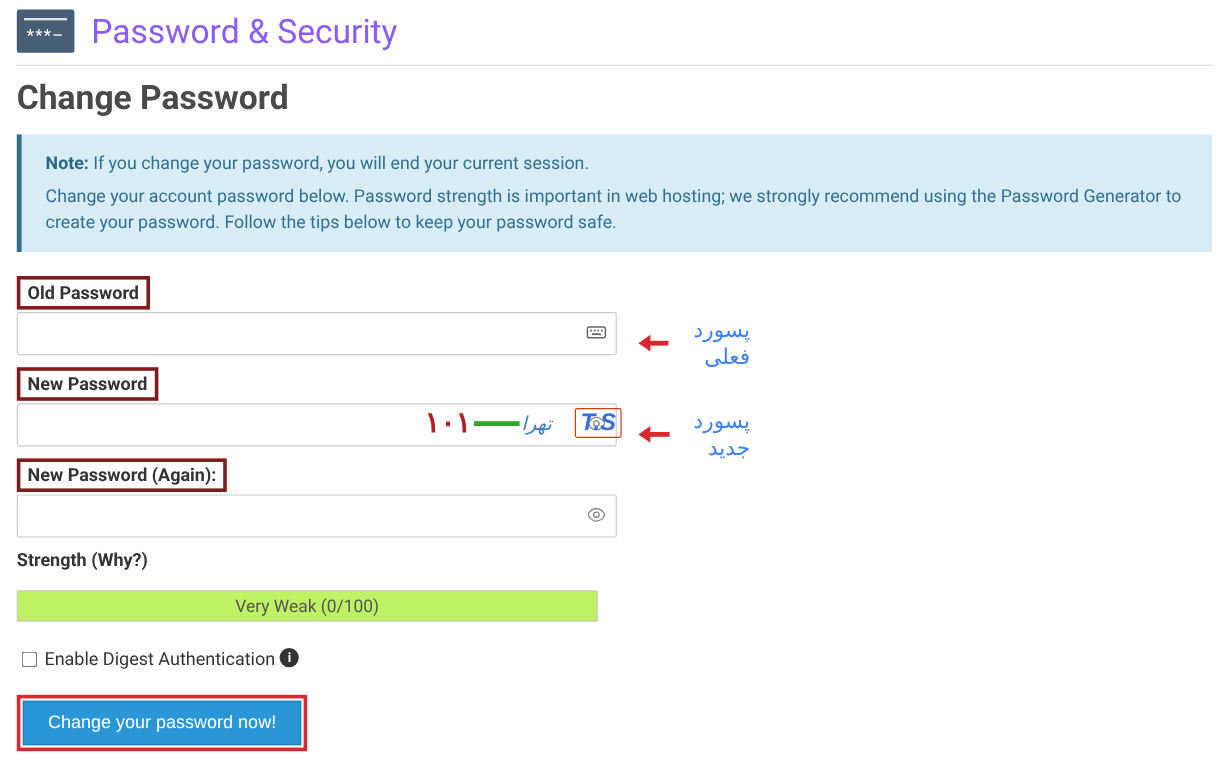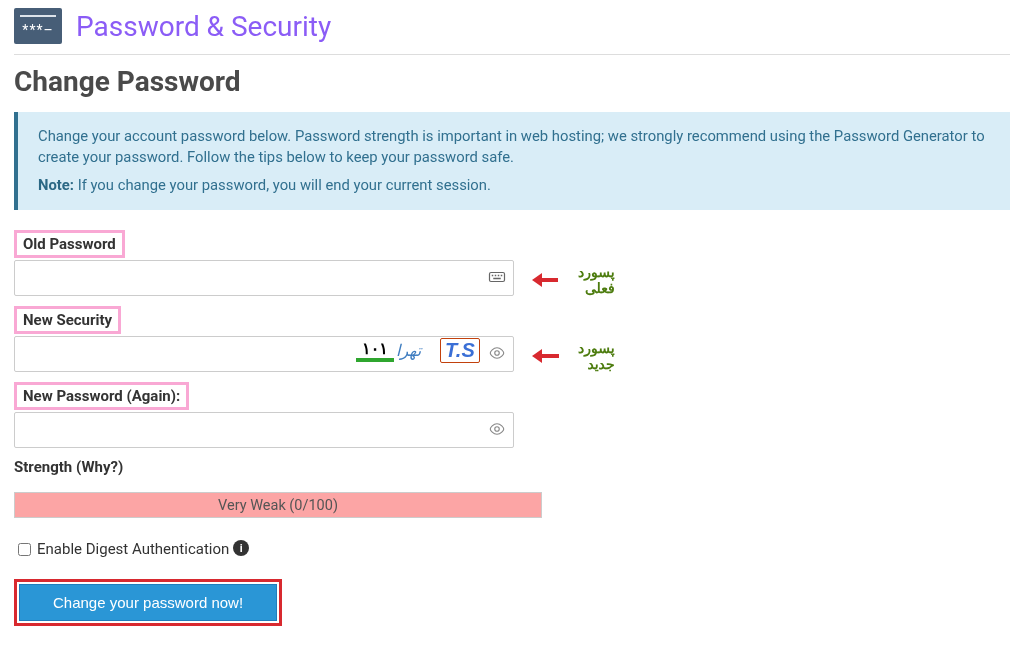--- a/index.html
+++ b/index.html
@@ -62,21 +62,21 @@
 
   .form-area { width: 100%; }
   .field-label {
     display: inline-block;
     font-size: 15px;
     font-weight: 700;
     color: #333;
     padding: 3px 5px;
     margin-bottom: 2px;
   }
-  .hl-red { border: 3px solid #f9a8d4; padding: 2px 6px; }
+  .hl-red { border: 3px solid #7f1d1d; padding: 2px 6px; }
   .input-wrap {
     position: relative;
     width: 500px;
     margin-bottom: 10px;
   }
   .text-input {
     width: 100%;
     height: 36px;
     border: 1px solid #ccc;
     border-radius: 2px;
@@ -101,63 +101,62 @@
     position: absolute; top: 5px; left: 8px; right: 0; height: 4px; background: #d8292f;
   }
   .arrow .head {
     position: absolute; left: 0; top: 0;
     width: 0; height: 0;
     border-top: 7px solid transparent;
     border-bottom: 7px solid transparent;
     border-right: 10px solid #d8292f;
   }
   .annotation-text {
-    font-size: 14px;
-    color: #4d7c0f;
+    font-size: 18px;
+    color: #3b82f6;
     font-family: Tahoma, Arial, sans-serif;
     direction: rtl;
-    font-weight: bold;
   }
 
   .watermark {
     position: absolute;
     left: 340px;
     top: 2px;
     display: flex;
     align-items: center;
     font-family: Tahoma, Arial, sans-serif;
     pointer-events: none;
   }
   .watermark .ts {
     color: #3a6fd6; font-style: italic; font-weight: bold; font-size: 20px; border: 1px solid #c2410c; border-radius: 2px; padding: 0 4px; margin-left: 3px;
   }
   .watermark .txt {
     color: #3f7dc0; font-size: 16px; font-style: italic; margin-right: 16px;
   }
   .watermark .green {
-    color: #000000; font-weight: bold; font-size: 16px; letter-spacing: -1px;
-    display: inline-flex; align-items: center; flex-direction: column;
+    color: #b91c1c; font-weight: bold; font-size: 24px; letter-spacing: -1px;
+    display: inline-flex; align-items: center;
   }
   .watermark .greenbar {
     display: inline-block; width: 38px; height: 4px; background: #2fa62f; vertical-align: middle; margin: 0 2px;
   }
 
   .strength-label {
     font-size: 15px;
     font-weight: 700;
     color: #333;
     margin-top: 6px;
     margin-bottom: 16px;
   }
   .strength-row { display: flex; align-items: flex-start; position: relative; }
   .strength-meter {
-    width: 528px;
+    width: 484px;
     height: 26px;
     border: 1px solid #ccc;
-    background: #fca5a5;
+    background: #bef264;
     display: flex;
     align-items: center;
     justify-content: center;
     font-size: 14.5px;
     color: #555;
   }
   .gen-btn-wrap {
     margin-left: 24px;
     border: 3px solid #d8292f;
     padding: 2px;
@@ -200,45 +199,45 @@
     margin-top: 20px;
     border: 3px solid #d8292f;
     display: inline-block;
     padding: 2px;
   }
   .submit-btn {
     background: #2a96d6;
     border: 1px solid #217dbb;
     color: #fff;
     font-size: 15px;
-    padding: 9px 33px;
+    padding: 9px 20px;
     cursor: pointer;
   }
 </style>
 </head>
 <body>
 
 <div class="page-header">
   <div class="header-icon">
     <span class="bar"></span>
     <span class="stars">***–</span>
   </div>
   <h1 class="page-title">Password &amp; Security</h1>
 </div>
 
 <hr class="sep">
 
 <h2 class="section-title">Change Password</h2>
 
 <div class="info-box">
-  <p>Change your account password below. Password strength is important in web hosting; we strongly recommend using the Password Generator to create your password. Follow the tips below to keep your password safe.</p>
   <p>
     <strong>Note:</strong>
     <span>If you change your password, you will end your current session.</span>
   </p>
+  <p>Change your account password below. Password strength is important in web hosting; we strongly recommend using the Password Generator to create your password. Follow the tips below to keep your password safe.</p>
 </div>
 
 <div class="form-area">
 
   <div>
     <span class="field-label hl-red">Old Password</span>
   </div>
   <div class="input-wrap">
     <input type="password" class="text-input" value="" style="">
     <span class="in-icon">
@@ -254,21 +253,21 @@
     <div class="annotation-row">
       <span class="annotation-text">پسورد فعلی</span>
       <span class="arrow">
           <span class="head"></span>
           <span class="shaft"></span>
         </span>
     </div>
   </div>
 
   <div>
-    <span class="field-label hl-red">New Security</span>
+    <span class="field-label hl-red">New Password</span>
   </div>
   <div class="input-wrap">
     <input type="password" class="text-input" value="" style="">
     <span class="in-icon">
       <svg width="18" height="18" viewBox="0 0 24 24">
           <path d="M12 5c-5 0-9 5-9 7s4 7 9 7 9-5 9-7-4-7-9-7z" fill="none" stroke="#888" stroke-width="1.5"></path>
           <circle cx="12" cy="12" r="3" fill="none" stroke="#888" stroke-width="1.5"></circle>
         </svg>
     </span>
     <div class="watermark">

